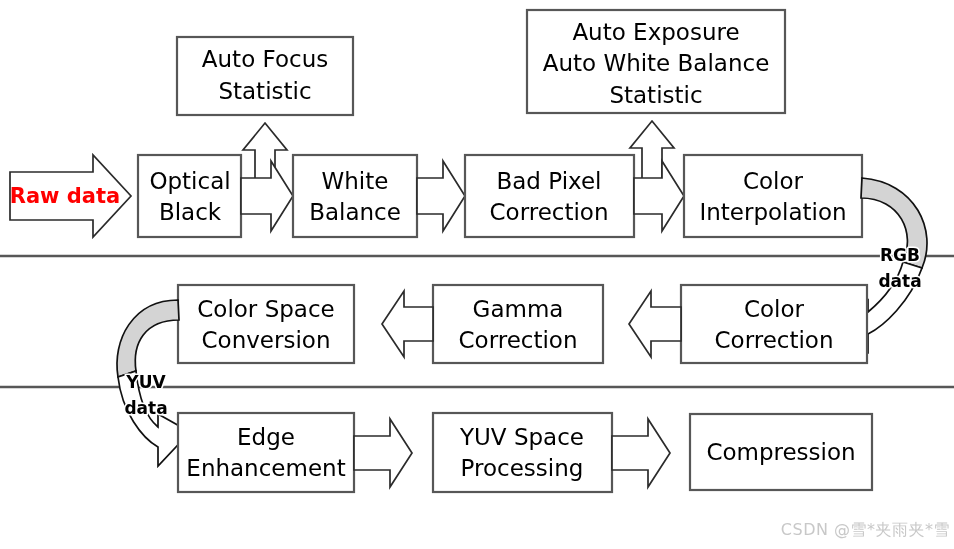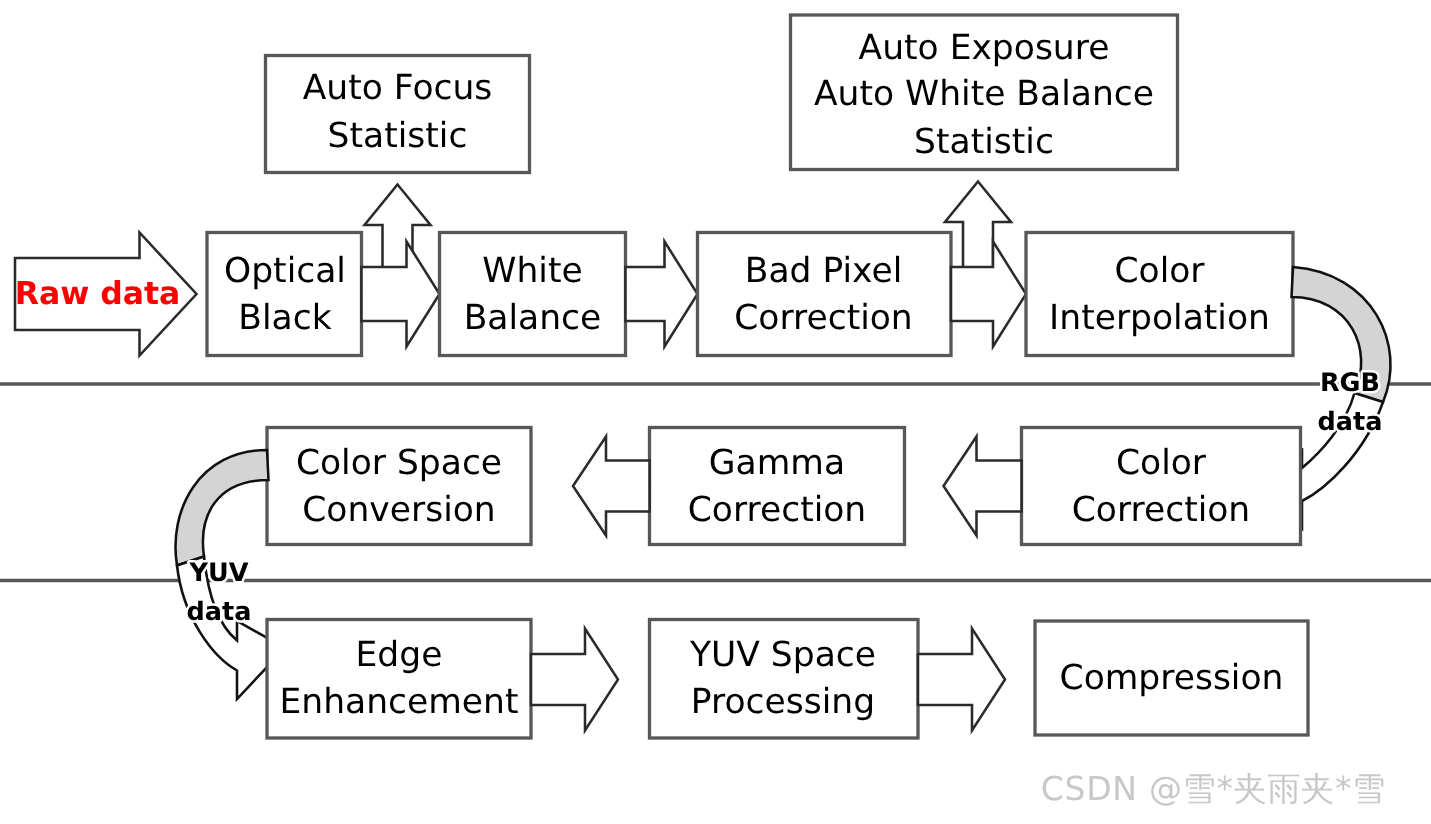--- a/index.html
+++ b/index.html
@@ -73,24 +73,24 @@
     fill: #000000;
     text-anchor: middle;
     dominant-baseline: middle;
     paint-order: stroke;
     stroke: #ffffff;
     stroke-width: 3.2;
     stroke-linejoin: round;
   }
   .watermark {
     position: absolute;
-    right: 30px;
+    right: 4px;
     bottom: 8px;
     font-family: "DejaVu Sans", "Liberation Sans", sans-serif;
-    font-size: 22px;
+    font-size: 16px;
     color: #c8c8c8;
     letter-spacing: 0.5px;
     white-space: nowrap;
   }
 </style>
 </head>
 <body>
 
 <div id="stage">
 

